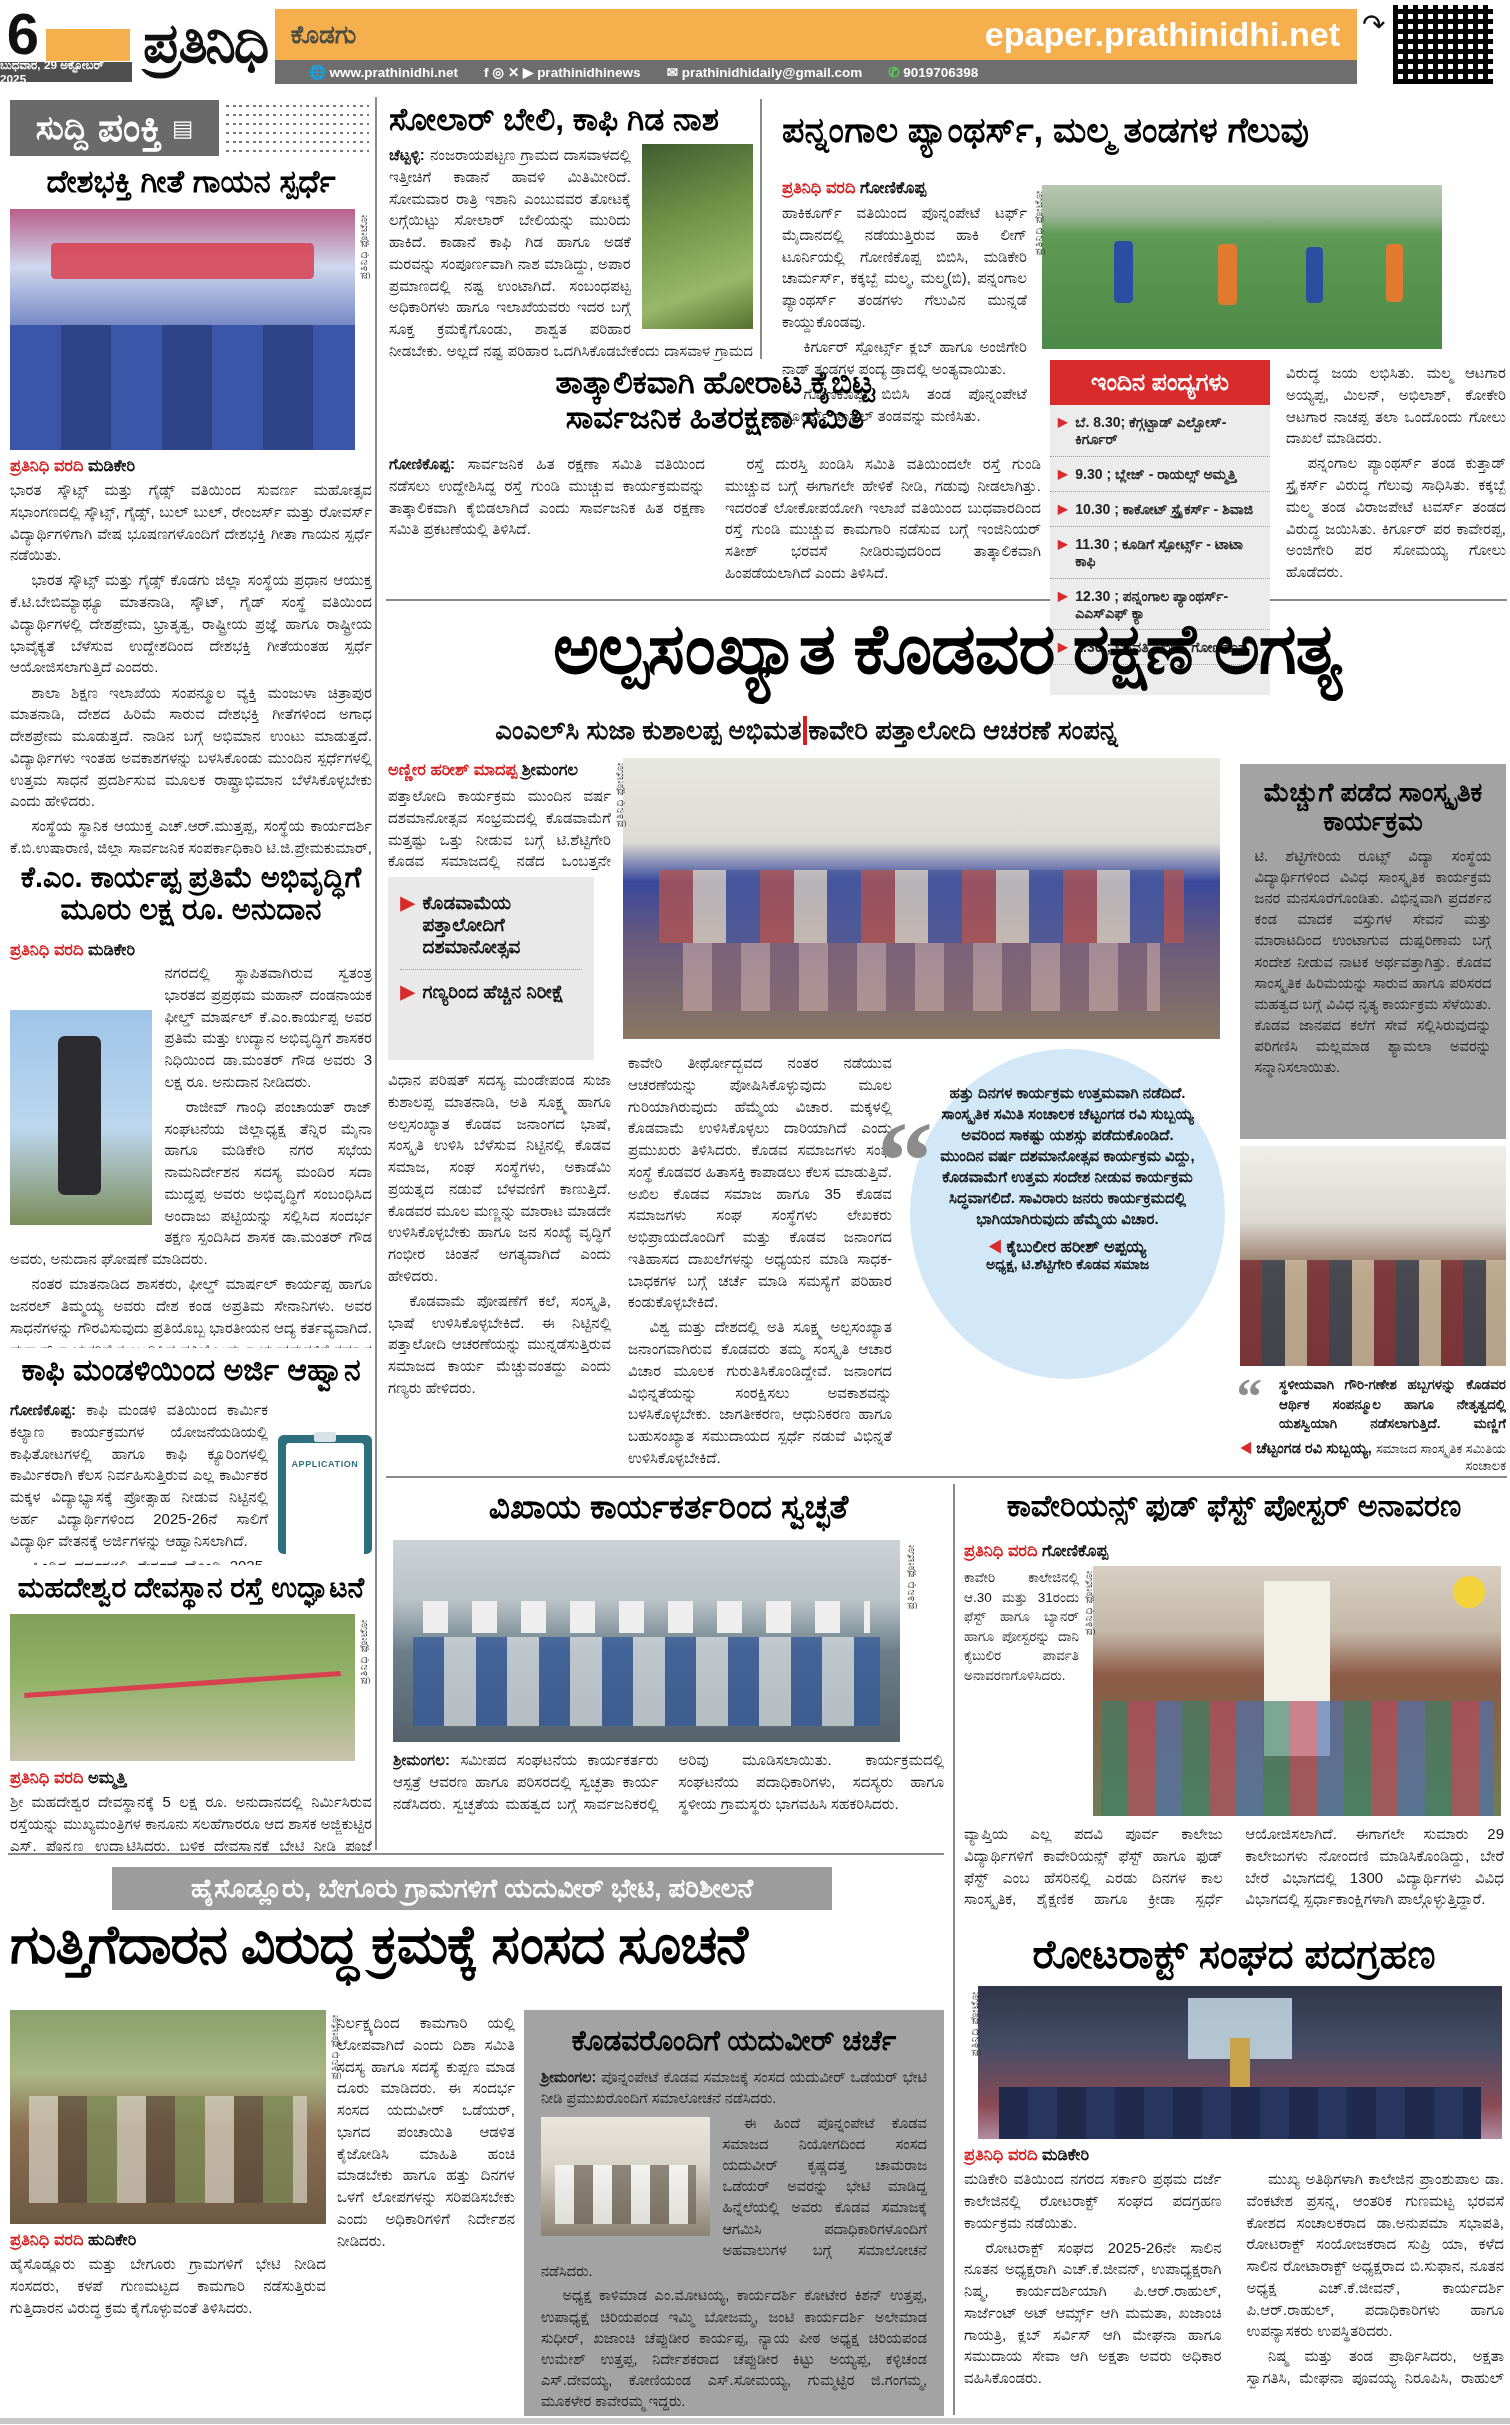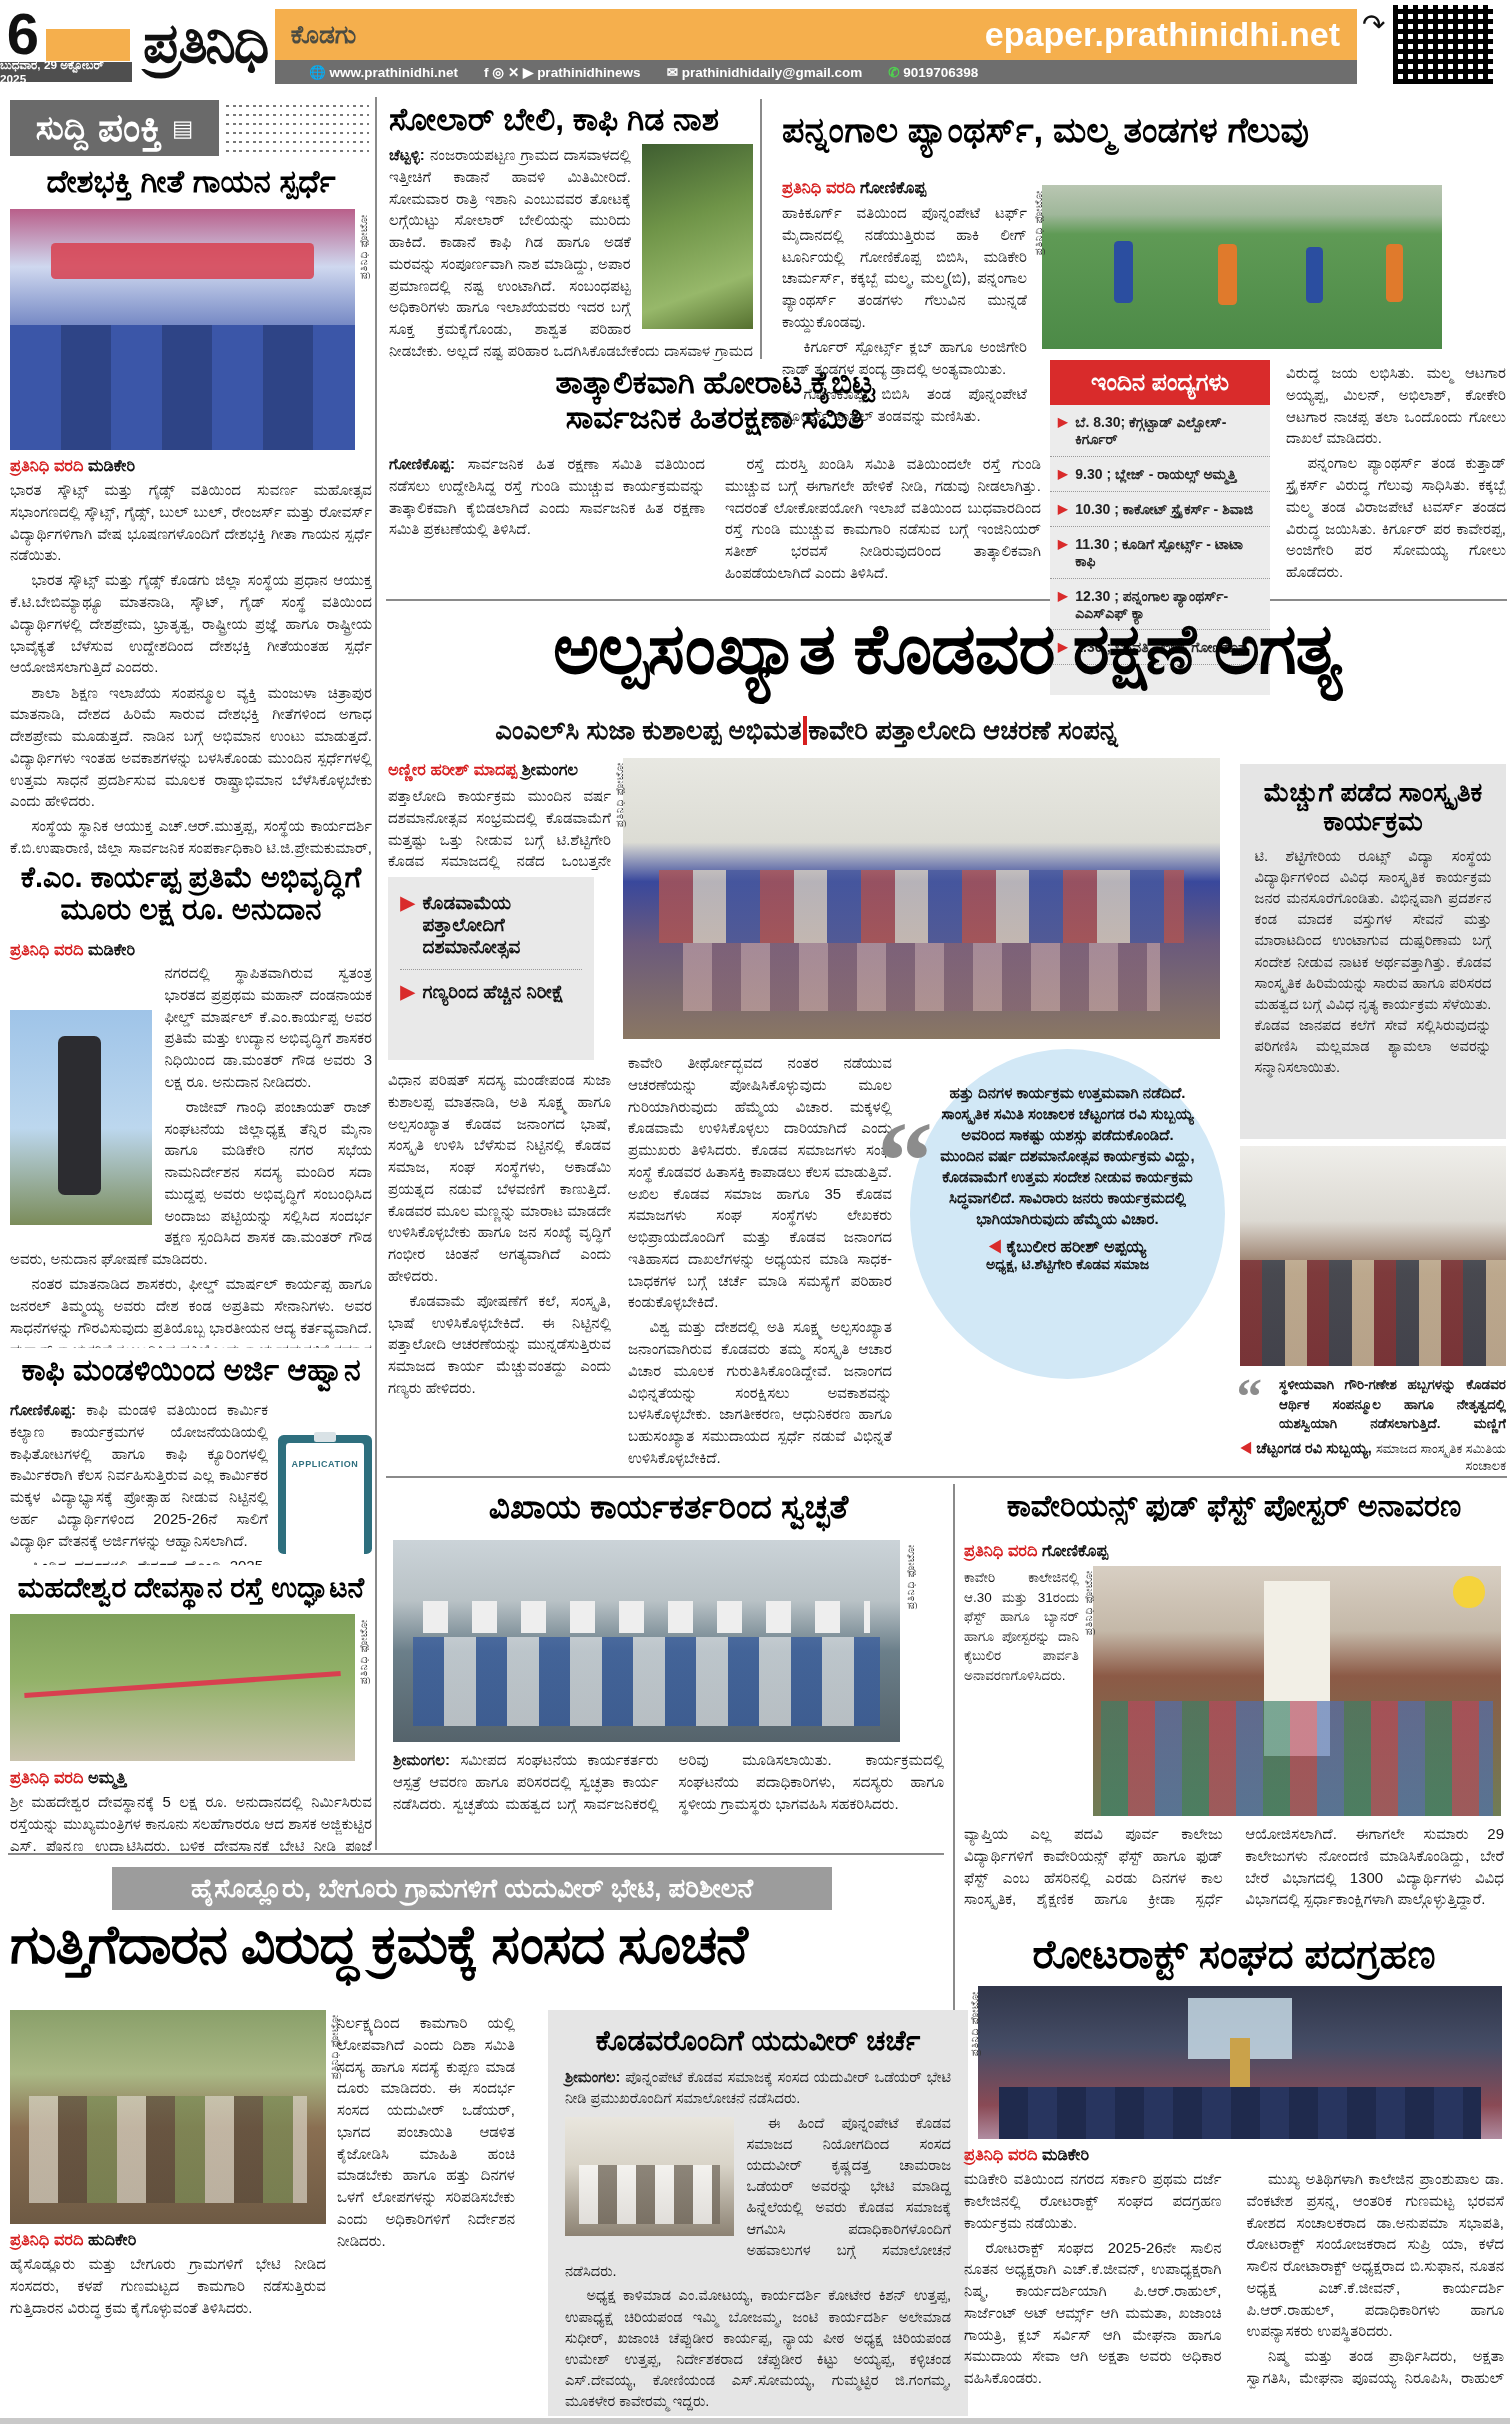--- a/index.html
+++ b/index.html
@@ -16,21 +16,21 @@
   .byline .red{color:#d61f1f;}
   .photo{background:#9aa;position:absolute;overflow:hidden;}
   .vcred{position:absolute;writing-mode:vertical-rl;transform:rotate(180deg);
          font-size:10.7px;color:#333;letter-spacing:0.6px;white-space:nowrap;}
   .rule{position:absolute;background:#8a8a8a;}
   .dotrow{background:repeating-linear-gradient(90deg,#777 0 2.8px,transparent 2.8px 6.7px);height:1.7px;margin-bottom:7.3px;}
   .fix-item{display:flex;gap:7.9px;align-items:flex-start;padding:9px 5.6px 7.9px 7.9px;
             border-bottom:1.7px dotted #999;font-size:14px;font-weight:bold;color:#222;}
   .fix-item .tri{color:#d92b2b;font-size:12.4px;line-height:1.3;}
   .quote-mark{font-family:"Liberation Serif",serif;font-weight:bold;color:#8c8c8c;}
-  .cream{background:#e5e5e5;}
+  .cream{background:#a3a3a3;}
 </style>
 </head>
 <body>
 
 <div class="pg">
 
   <div class="abs" style="left:6.7px;top:0px;width:43px;height:62px;font-size:58px;font-weight:bold;">6</div>
   <div class="abs" style="left:46px;top:29px;width:84px;height:31.5px;background:#f5af4d;"></div>
   <div class="abs" style="left:0px;top:62px;width:132px;height:20px;background:#4f4f4f;color:#fff;
               font-size:11.8px;font-weight:bold;display:flex;align-items:center;justify-content:center;">ಬುಧವಾರ, 29 ಅಕ್ಟೋಬರ್ 2025</div>
@@ -339,21 +339,21 @@
   <div class="abs byline" style="left:10px;top:2230px;">
     <span class="red">ಪ್ರತಿನಿಧಿ ವರದಿ</span>&nbsp;<span>ಹುದಿಕೇರಿ</span>
   </div>
   <div class="abs body" style="left:10px;top:2253px;width:316px;height:162px;overflow:hidden;">
     <p class="noind">ಹೈಸೊಡ್ಲೂರು ಮತ್ತು ಬೇಗೂರು ಗ್ರಾಮಗಳಿಗೆ ಭೇಟಿ ನೀಡಿದ ಸಂಸದರು, ಕಳಪೆ ಗುಣಮಟ್ಟದ ಕಾಮಗಾರಿ ನಡೆಸುತ್ತಿರುವ ಗುತ್ತಿದಾರನ ವಿರುದ್ಧ ಕ್ರಮ ಕೈಗೊಳ್ಳುವಂತೆ ತಿಳಿಸಿದರು.</p>
   </div>
   <div class="abs body" style="left:337px;top:2012px;width:178px;height:402px;overflow:hidden;">
     <p class="noind">ನಿರ್ಲಕ್ಷ್ಯದಿಂದ ಕಾಮಗಾರಿ ಯಲ್ಲಿ ಲೋಪವಾಗಿದೆ ಎಂದು ದಿಶಾ ಸಮಿತಿ ಸದಸ್ಯ ಹಾಗೂ ಸದಸ್ಯೆ ಕುಪ್ಪಣ ಮಾಡ ದೂರು ಮಾಡಿದರು. ಈ ಸಂದರ್ಭ ಸಂಸದ ಯದುವೀರ್ ಒಡೆಯರ್, ಭಾಗದ ಪಂಚಾಯಿತಿ ಆಡಳಿತ ಕೈಜೋಡಿಸಿ ಮಾಹಿತಿ ಹಂಚಿ ಮಾಡಬೇಕು ಹಾಗೂ ಹತ್ತು ದಿನಗಳ ಒಳಗೆ ಲೋಪಗಳನ್ನು ಸರಿಪಡಿಸಬೇಕು ಎಂದು ಅಧಿಕಾರಿಗಳಿಗೆ ನಿರ್ದೇಶನ ನೀಡಿದರು.</p>
   </div>
 
-  <div class="abs cream" style="left:524px;top:2010px;width:420px;height:406px;padding:14.6px 17px;box-sizing:border-box;margin-left:24px;">
+  <div class="abs cream" style="left:524px;top:2010px;width:420px;height:406px;padding:14.6px 17px;box-sizing:border-box;">
     <div class="hl ctr" style="font-size:28px;margin-bottom:11.2px;">ಕೊಡವರೊಂದಿಗೆ ಯದುವೀರ್ ಚರ್ಚೆ</div>
     <div class="body" style="font-size:14.6px;">
       <p class="noind"><span class="dl">ಶ್ರೀಮಂಗಲ:</span>
         <span>ಪೊನ್ನಂಪೇಟೆ ಕೊಡವ ಸಮಾಜಕ್ಕೆ ಸಂಸದ ಯದುವೀರ್ ಒಡೆಯರ್ ಭೇಟಿ ನೀಡಿ ಪ್ರಮುಖರೊಂದಿಗೆ ಸಮಾಲೋಚನೆ ನಡೆಸಿದರು.</span></p>
       <div class="photo" style="position:relative;float:left;width:169px;height:119px;margin:4.5px 12.4px 4.5px 0;
                   background:linear-gradient(180deg,#e9e6de 0%,#d9d4c8 40%,#8c8273 100%);">
         <div style="position:absolute;left:8%;top:40%;width:84%;height:50%;
                     background:repeating-linear-gradient(90deg,#fff 0 19px,#6d6458 19px 38px);opacity:.7;"></div>
       </div>
       <p>ಈ ಹಿಂದೆ ಪೊನ್ನಂಪೇಟೆ ಕೊಡವ ಸಮಾಜದ ನಿಯೋಗದಿಂದ ಸಂಸದ ಯದುವೀರ್ ಕೃಷ್ಣದತ್ತ ಚಾಮರಾಜ ಒಡೆಯರ್ ಅವರನ್ನು ಭೇಟಿ ಮಾಡಿದ್ದ ಹಿನ್ನೆಲೆಯಲ್ಲಿ ಅವರು ಕೊಡವ ಸಮಾಜಕ್ಕೆ ಆಗಮಿಸಿ ಪದಾಧಿಕಾರಿಗಳೊಂದಿಗೆ ಅಹವಾಲುಗಳ ಬಗ್ಗೆ ಸಮಾಲೋಚನೆ ನಡೆಸಿದರು.</p>

